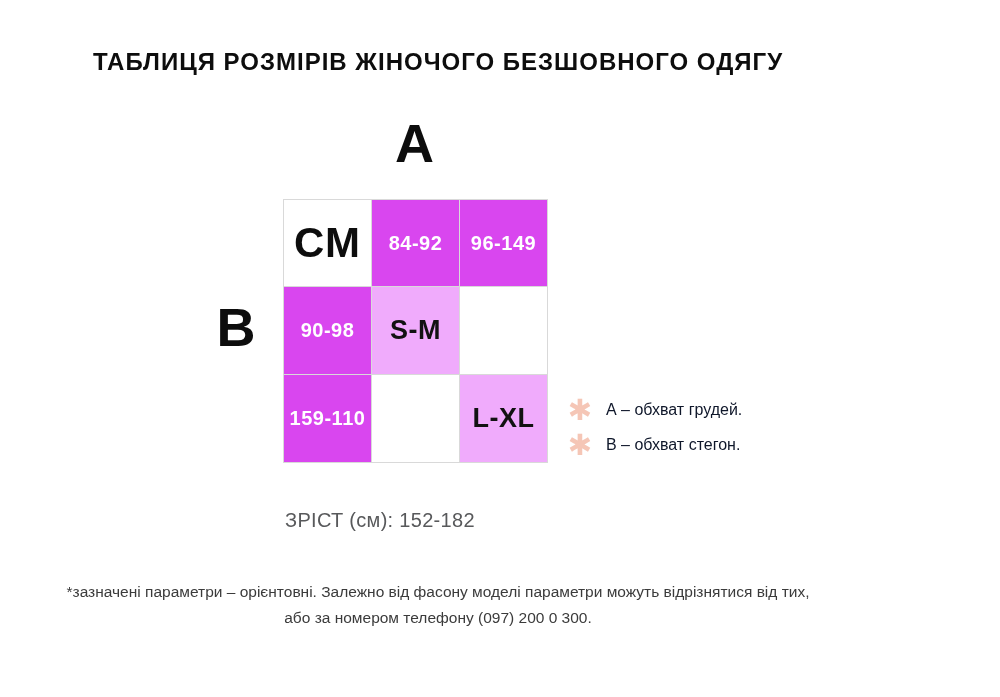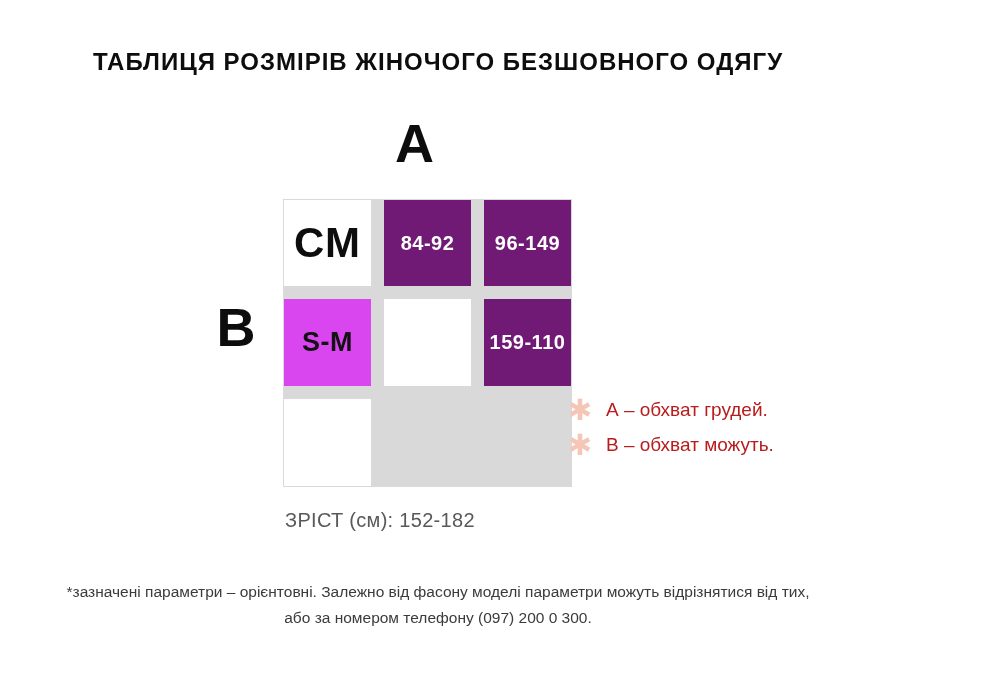--- a/index.html
+++ b/index.html
@@ -26,42 +26,42 @@
     position:absolute; left:205px; top:300px; width:62px;
     text-align:center; font-size:54px; font-weight:bold; color:#0d0d0d;
     line-height:1;
   }
 
   .size-grid {
     position:absolute; left:283px; top:199px;
     display:grid;
     grid-template-columns:87px 87px 87px;
     grid-template-rows:86px 87px 87px;
-    gap:13px; padding:1px; background:#d9d9d9;
+    gap:1px; padding:1px; background:#d9d9d9;
   }
   .cell {
     display:flex; align-items:center; justify-content:center;
     background:#ffffff;
   }
   .cell-unit  { color:#0d0d0d; font-weight:bold; font-size:42px; letter-spacing:1px; }
-  .cell-gray  { background:#701a75; color:#ffffff; font-weight:bold; font-size:20px; letter-spacing:0.5px; }
-  .cell-pink  { background:#d946ef; color:#121212; font-weight:bold; font-size:27px; letter-spacing:0.5px; }
+  .cell-gray  { background:#d946ef; color:#ffffff; font-weight:bold; font-size:20px; letter-spacing:0.5px; }
+  .cell-pink  { background:#f0abfc; color:#121212; font-weight:bold; font-size:27px; letter-spacing:0.5px; }
   .cell-empty { background:#ffffff; }
 
   .legend {
     position:absolute; left:567px; top:398px;
     display:flex; flex-direction:column; gap:11px;
   }
   .legend-item { display:flex; align-items:center; gap:13px; }
   .legend-asterisk {
     color:#f5c6b6; font-size:29px; line-height:24px; width:26px;
     text-align:center;
     font-family:"DejaVu Sans",sans-serif;
   }
-  .legend-text { font-size:19px; color:#b91c1c; }
+  .legend-text { font-size:16px; color:#0f172a; }
 
   .height-note {
     position:absolute; left:285px; top:509px;
     font-size:20px; color:#58595b; letter-spacing:0.3px;text-align:center;
   }
 
   .footnote {
     position:absolute; top:579px; left:0; width:100%;
     text-align:center; font-size:15.5px; line-height:26px; color:#3b3b3b;
   }
@@ -74,35 +74,37 @@
   <h1 class="title">ТАБЛИЦЯ РОЗМІРІВ ЖІНОЧОГО БЕЗШОВНОГО ОДЯГУ</h1>
 
   <div class="axis-a">А</div>
   <div class="axis-b">В</div>
 
   <div class="size-grid">
     <div class="cell cell-unit">СМ</div>
     <div class="cell cell-gray">84-92</div>
     <div class="cell cell-gray">96-149</div>
 
+    <div class="cell cell-gray">90-98</div>
     <div class="cell cell-pink">S-M</div>
     <div class="cell cell-empty"></div>
 
     <div class="cell cell-gray">159-110</div>
     <div class="cell cell-empty"></div>
+    <div class="cell cell-pink">L-XL</div>
   </div>
 
   <div class="legend">
     <div class="legend-item">
       <span class="legend-asterisk">✱</span>
       <span class="legend-text">А – обхват грудей.</span>
     </div>
     <div class="legend-item">
       <span class="legend-asterisk">✱</span>
-      <span class="legend-text">В – обхват можуть.</span>
+      <span class="legend-text">В – обхват стегон.</span>
     </div>
   </div>
 
   <div class="height-note">ЗРІСТ (см): 152-182</div>
 
   <div class="footnote">
     <div>*зазначені параметри – орієнтовні. Залежно від фасону моделі параметри можуть відрізнятися від тих,</div>
     <div>або за номером телефону (097) 200 0 300.</div>
   </div>
 

